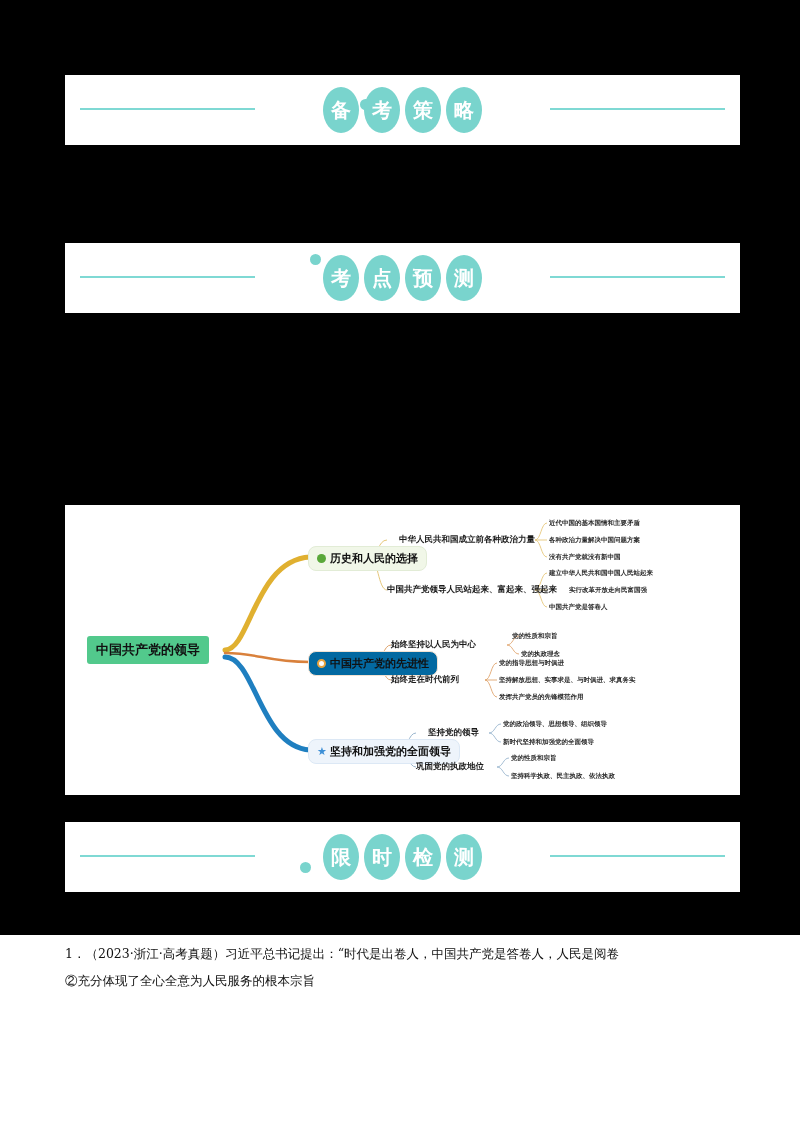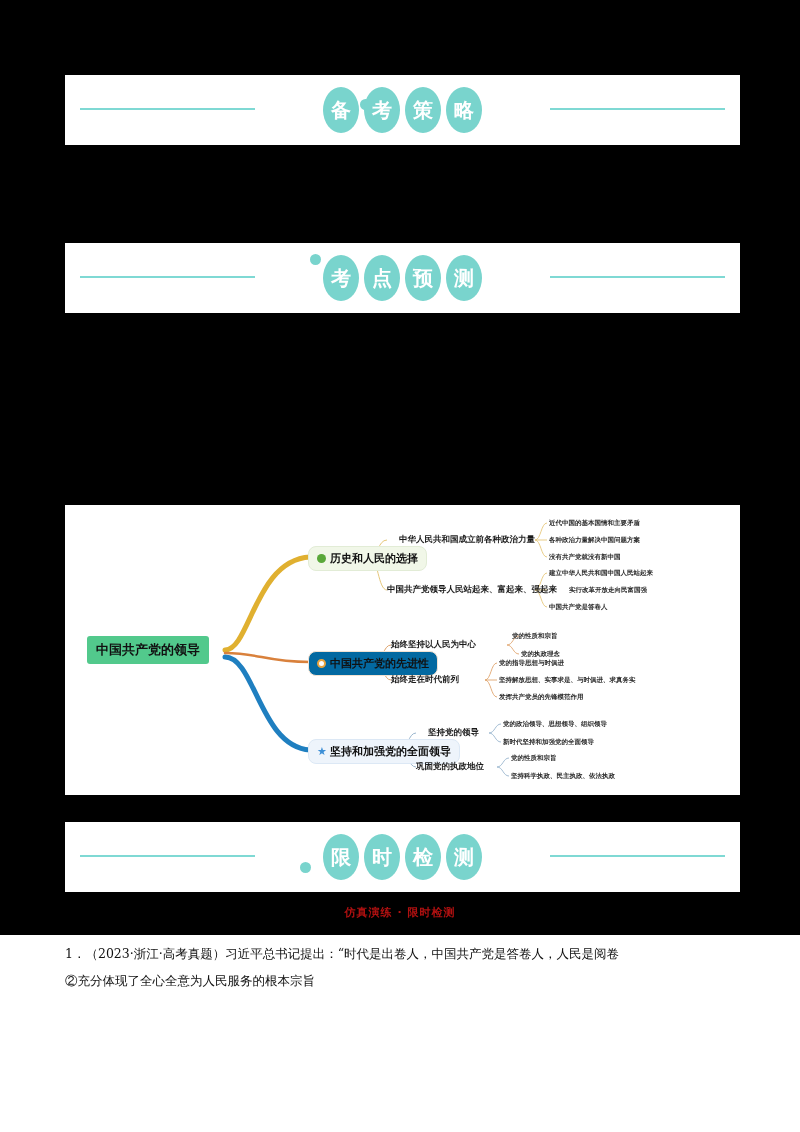--- a/index.html
+++ b/index.html
@@ -165,21 +165,20 @@
     <div class="rule right"></div>
     <div class="dot" style="left:235px;top:40px;"></div>
     <div class="ovals">
       <div class="oval">限</div>
       <div class="oval">时</div>
       <div class="oval">检</div>
       <div class="oval">测</div>
     </div>
   </div>
 
-  <div class="redline">仿真演练 · 限时检测</div>
 
   <div class="card" style="left:0;top:935px;width:800px;height:197px;"></div>
   <div class="qblock">
     <div class="qline">1．（2023·浙江·高考真题）习近平总书记提出：“时代是出卷人，中国共产党是答卷人，人民是阅卷</div>
     <div class="qline">②充分体现了全心全意为人民服务的根本宗旨</div>
   </div>
 
 </div>
 
 </body></html>

